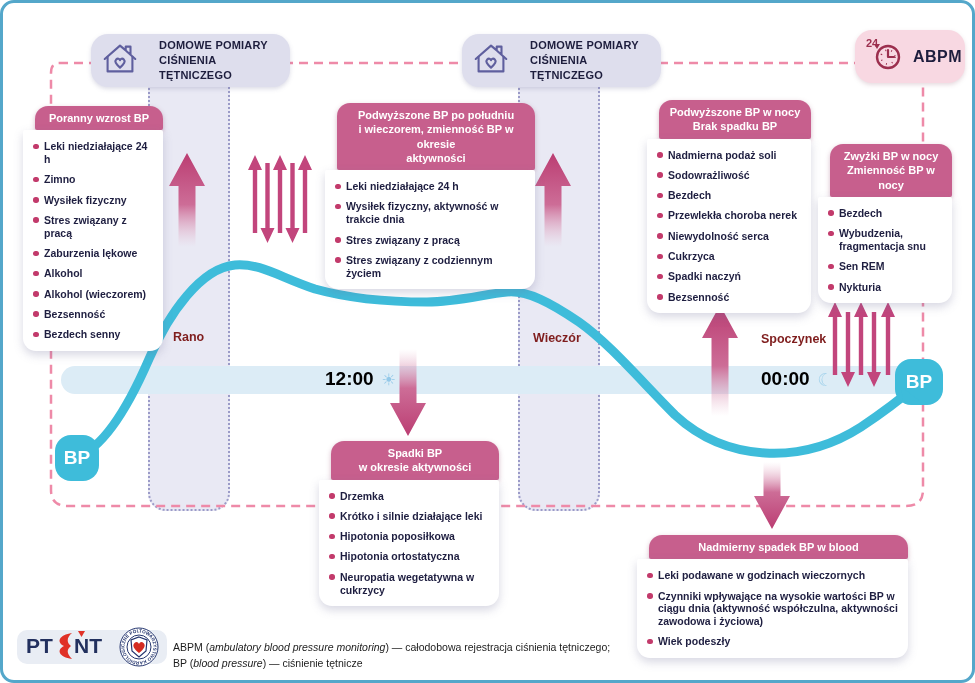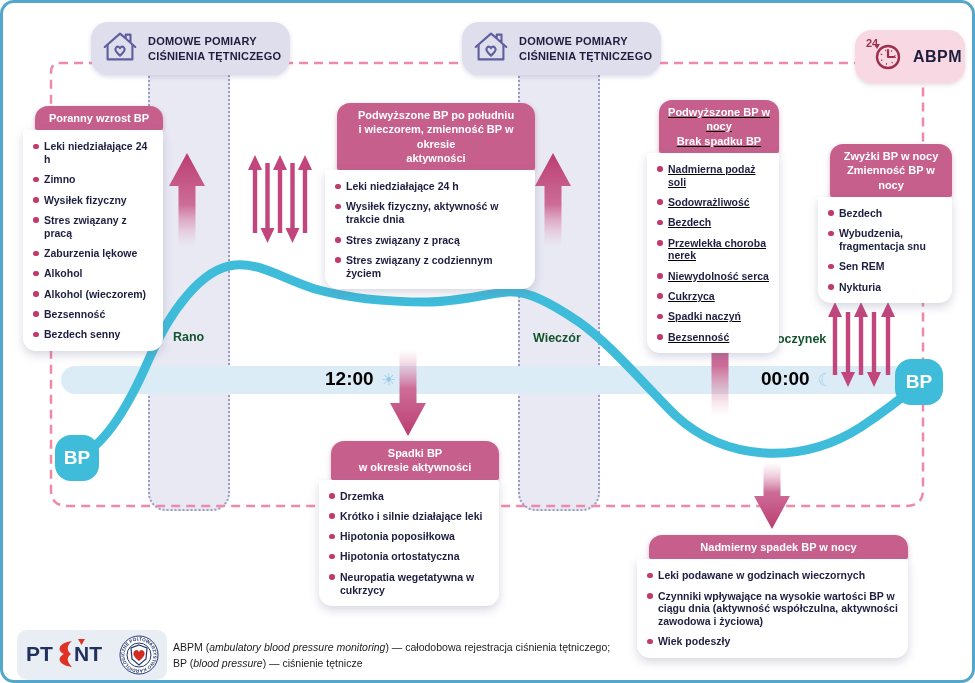--- a/index.html
+++ b/index.html
@@ -17,22 +17,22 @@
   #band-1{left:145px;} #band-2{left:515px;}
   
   .timeline-band{
     position:absolute;left:58px;top:363px;width:872px;height:28px;background:#dcecf6;
     border-radius:14px;z-index:2;
   }
   
   #overlay{position:absolute;left:0;top:0;z-index:3;}
   
   .home-box{
-    position:absolute;top:19px;width:199px;height:53px;background:#dedeed;border-radius:17px;
-    display:flex;align-items:center;gap:7px;padding:0 8px;box-sizing:border-box;z-index:4;
+    position:absolute;top:31px;width:199px;height:53px;background:#dedeed;border-radius:17px;
+    display:flex;align-items:center;gap:18px;padding:0 8px;box-sizing:border-box;z-index:4;
     box-shadow:0 2px 4px rgba(120,120,160,.25);
   }
   #home-1{left:88px;} #home-2{left:459px;}
   .home-text{font-size:11px;font-weight:bold;color:#1d1d3d;line-height:1.35;letter-spacing:.2px;}
   .abpm-box{
     position:absolute;top:27px;left:852px;width:110px;height:53px;background:#f8d8e2;border-radius:17px;
     display:flex;align-items:center;gap:8px;padding:1px 10px;box-sizing:border-box;z-index:4;
     box-shadow:0 2px 4px rgba(160,110,130,.25);
   }
   .abpm-label{font-size:16px;font-weight:bold;color:#1d1d3d;letter-spacing:.5px;}
@@ -52,46 +52,46 @@
   .card li{
     position:relative;padding-left:12px;font-size:10.5px;font-weight:bold;color:#1e1e40;
     margin-bottom:7.5px;line-height:1.22;
   }
   .card li:last-child{margin-bottom:0;}
   .card li::before{
     content:"";position:absolute;left:1px;top:3.5px;width:5.5px;height:5.5px;border-radius:50%;background:#c23a6b;
   }
   #card-1{left:20px;top:103px;width:140px;}
   #card-2{left:322px;top:100px;width:210px;}
-  #card-3{left:644px;top:97px;width:132px;text-decoration:underline;}
+  #card-3{left:644px;top:97px;width:164px;}
   #card-4{left:815px;top:141px;width:134px;}
   #card-5{left:316px;top:438px;width:180px;}
   #card-6{left:634px;top:532px;width:271px;}
   
-  .tl-label{position:absolute;font-size:12.5px;font-weight:bold;color:#14532d;z-index:4;}
+  .tl-label{position:absolute;font-size:12.5px;font-weight:bold;color:#7f1d1d;z-index:4;}
   #lbl-wake{left:62px;top:327px;} #lbl-morning{left:170px;top:327px;}
   #lbl-evening{left:530px;top:328px;} #lbl-rest{left:758px;top:329px;}
   .time{position:absolute;z-index:4;display:flex;align-items:center;gap:8px;font-size:19px;font-weight:bold;color:#000;}
   #time-noon{left:322px;top:365px;} #time-midnight{left:758px;top:365px;}
   .sun{font-size:16px;color:#93c8e8;font-weight:normal;font-family:"DejaVu Sans",sans-serif;}
   .moon{font-size:18px;color:#a7d4ec;font-weight:bold;font-family:"DejaVu Sans",sans-serif;}
   
   .bp-blob{
     position:absolute;background:#3ebcda;color:#fff;font-weight:bold;font-size:19px;
     display:flex;align-items:center;justify-content:center;border-radius:16px;z-index:6;
   }
   #bp-left{left:52px;top:432px;width:44px;height:46px;}
   #bp-right{left:892px;top:356px;width:48px;height:46px;}
   #bp-right::after{
     content:"";position:absolute;left:-3px;bottom:-8px;width:0;height:0;
     border:11px solid transparent;border-top-color:#3ebcda;transform:rotate(38deg);
   }
   
   .footer-box{
-    position:absolute;left:14px;top:627px;width:150px;height:50px;background:#e9edf4;border-radius:10px;
+    position:absolute;left:14px;top:627px;width:150px;height:34px;background:#e9edf4;border-radius:10px;
     display:flex;align-items:center;justify-content:center;gap:9px;z-index:4;
   }
   .footer-text{position:absolute;left:170px;top:637px;font-size:10.5px;color:#1c1c1c;line-height:1.5;z-index:4;}
   .footer-text i{font-style:italic;margin-top:39px;}
   .ptk-logo{width:40px;height:40px;}
 </style>
 </head>
 <body>
 
 <div id="stage">
@@ -263,21 +263,21 @@
           <li>Krótko i silnie działające leki</li>
           <li>Hipotonia poposiłkowa</li>
           <li>Hipotonia ortostatyczna</li>
           <li>Neuropatia wegetatywna w cukrzycy</li>
         </ul>
     </div>
   </div>
 
   <div class="card" id="card-6">
     <div class="card-h">
-      <div>Nadmierny spadek BP w nocy</div>
+      <div>Nadmierny spadek BP w blood</div>
     </div>
     <div class="card-b">
       <ul>
           <li>Leki podawane w godzinach wieczornych</li>
           <li>Czynniki wpływające na wysokie wartości BP w ciągu dnia (aktywność współczulna, aktywności zawodowa i życiowa)</li>
           <li>Wiek podeszły</li>
         </ul>
     </div>
   </div>
 

